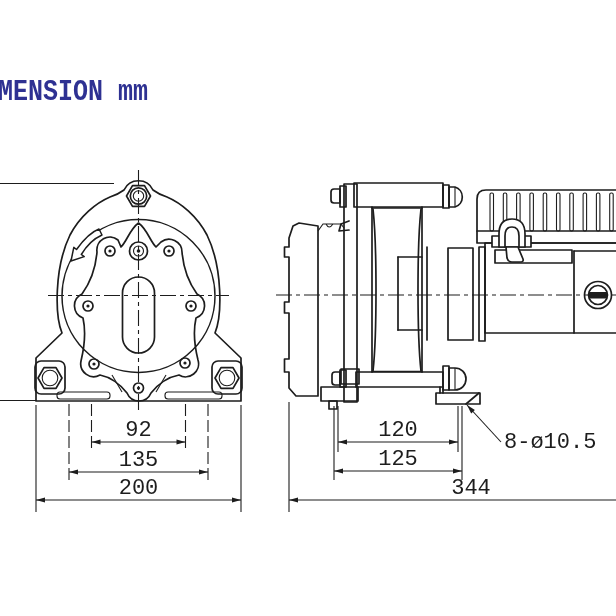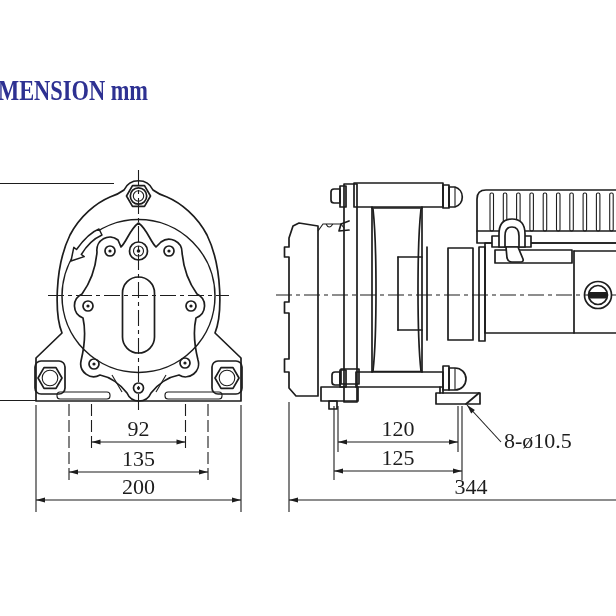--- a/index.html
+++ b/index.html
@@ -1,18 +1,18 @@
 <!DOCTYPE html>
 <html><head>
 <meta charset="utf-8">
 <style>
   html,body{margin:0;padding:0;background:#fff;}
   #screen{
     position:relative;width:616px;height:616px;background:#ffffff;
-    overflow:hidden;font-family:Liberation Serif, serif;border-radius:7px;
+    overflow:hidden;font-family:Liberation Mono, monospace;border-radius:7px;
   }
   svg{display:block;}
   .outline{fill:none;stroke:#1d1d1d;stroke-width:1.7;stroke-linejoin:round;stroke-linecap:round;}
   .outline-w{fill:#ffffff;stroke:#1d1d1d;stroke-width:1.7;stroke-linejoin:round;stroke-linecap:round;}
   .thin{fill:none;stroke:#1d1d1d;stroke-width:1.1;stroke-linecap:butt;}
   .cline{fill:none;stroke:#1d1d1d;stroke-width:1.1;stroke-dasharray:16 4 4 4;}
   .dashext{fill:none;stroke:#1d1d1d;stroke-width:1.1;stroke-dasharray:12 4;}
   .arrow{fill:#1d1d1d;stroke:none;}
   .dot{fill:#1d1d1d;stroke:none;}
   .dimtxt{fill:#1d1d1d;font-size:22px;}

